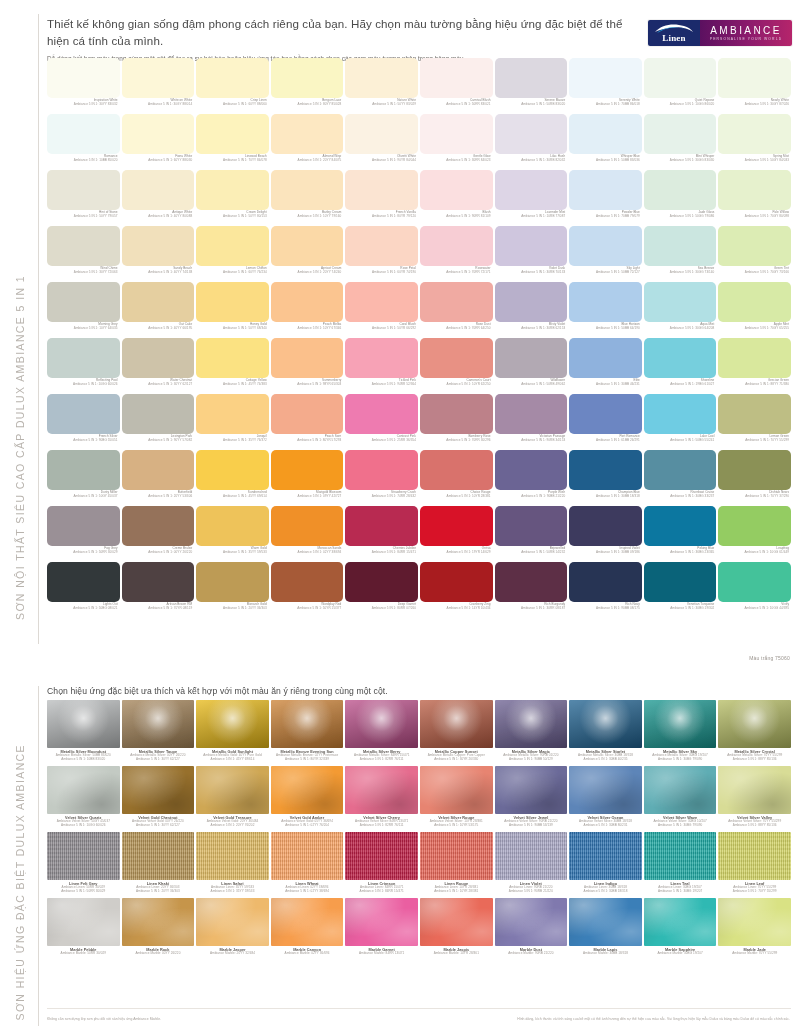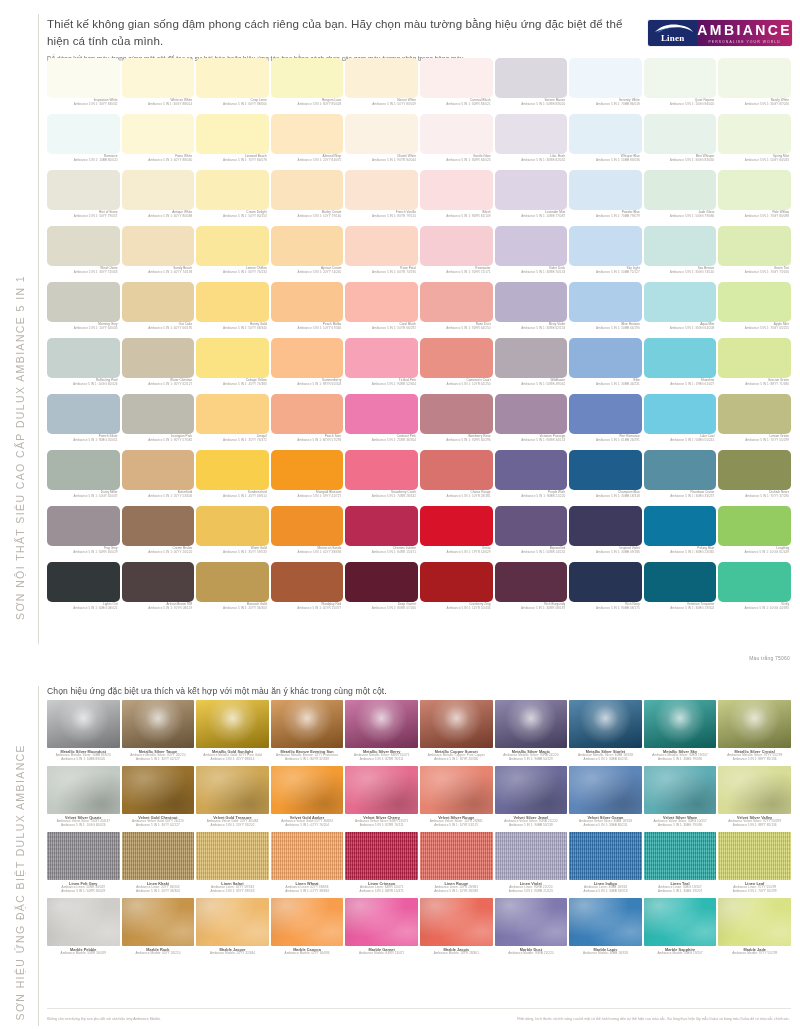--- a/index.html
+++ b/index.html
@@ -65,21 +65,21 @@
   .logo .dulux .dname {
     position: absolute; bottom: 3px; left: 0; right: 0;
     color: #fff; font-size: 9px; font-weight: bold; text-align: center;
     font-family: "Liberation Serif", serif; letter-spacing: 0.2px;
   }
   .logo .amb {
     flex: 1; background: linear-gradient(90deg,#5b1060 0%,#8e1b6d 55%,#b5256b 100%);
     display: flex; flex-direction: column; align-items: center; justify-content: center;
   }
   .logo .amb .amb-title {
-    color: #fff; font-size: 14px; letter-spacing: 2.4px; font-weight: 700;
+    color: #fff; font-size: 10px; letter-spacing: 2.4px; font-weight: 400;
   }
   .logo .amb .amb-tag {
     color: #e4c7dd; font-size: 3.4px; letter-spacing: 1.1px; margin-top: 1.5px;
   }
 
   
   .panel { position: absolute; left: 47px; }
   #panel-top { top: 58px; width: 744px; }
   #panel-bottom { top: 700px; width: 744px; }
 
@@ -861,21 +861,21 @@
           <div class="swatch" style="background: rgb(68, 194, 154);"></div>
           <div class="labels">
             <div class="lab-name">Vivify</div>
             <div class="lab-code">Ambiance 5 IN 1: 10GG 44/395</div>
           </div>
         </div>
       </div>
   </div>
 
   <div class="mid-note">Màu trắng 75060</div>
-  <div class="section-caption">Chọn hiệu ứng đặc biệt ưa thích và kết hợp với một màu ăn ý khác trong cùng một cột.</div>
+  <div class="section-caption">Chọn hiệu ứng đặc biệt ưa thích và kết hợp với một màu ăn ý riêng trong cùng một cột.</div>
 
   <div class="panel" id="panel-bottom">
     <div id="effects-grid">
         <div class="grid">
           <div class="cell">
             <div class="swatch" style="background: radial-gradient(circle at 50% 38%, rgba(255, 255, 255, 0.72) 0%, rgba(255, 255, 255, 0.22) 28%, rgba(255, 255, 255, 0) 55%), linear-gradient(165deg, rgba(255, 255, 255, 0.25), rgba(0, 0, 0, 0.38)), rgb(185, 188, 189);"></div>
             <div class="labels">
               <div class="lab-name">Metallic Silver Moondust</div>
               <div class="lab-code">Ambiance Metallic Silver: 50BB 83/020</div>
               <div class="lab-code">Ambiance 5 IN 1: 10BB 83/020</div>

